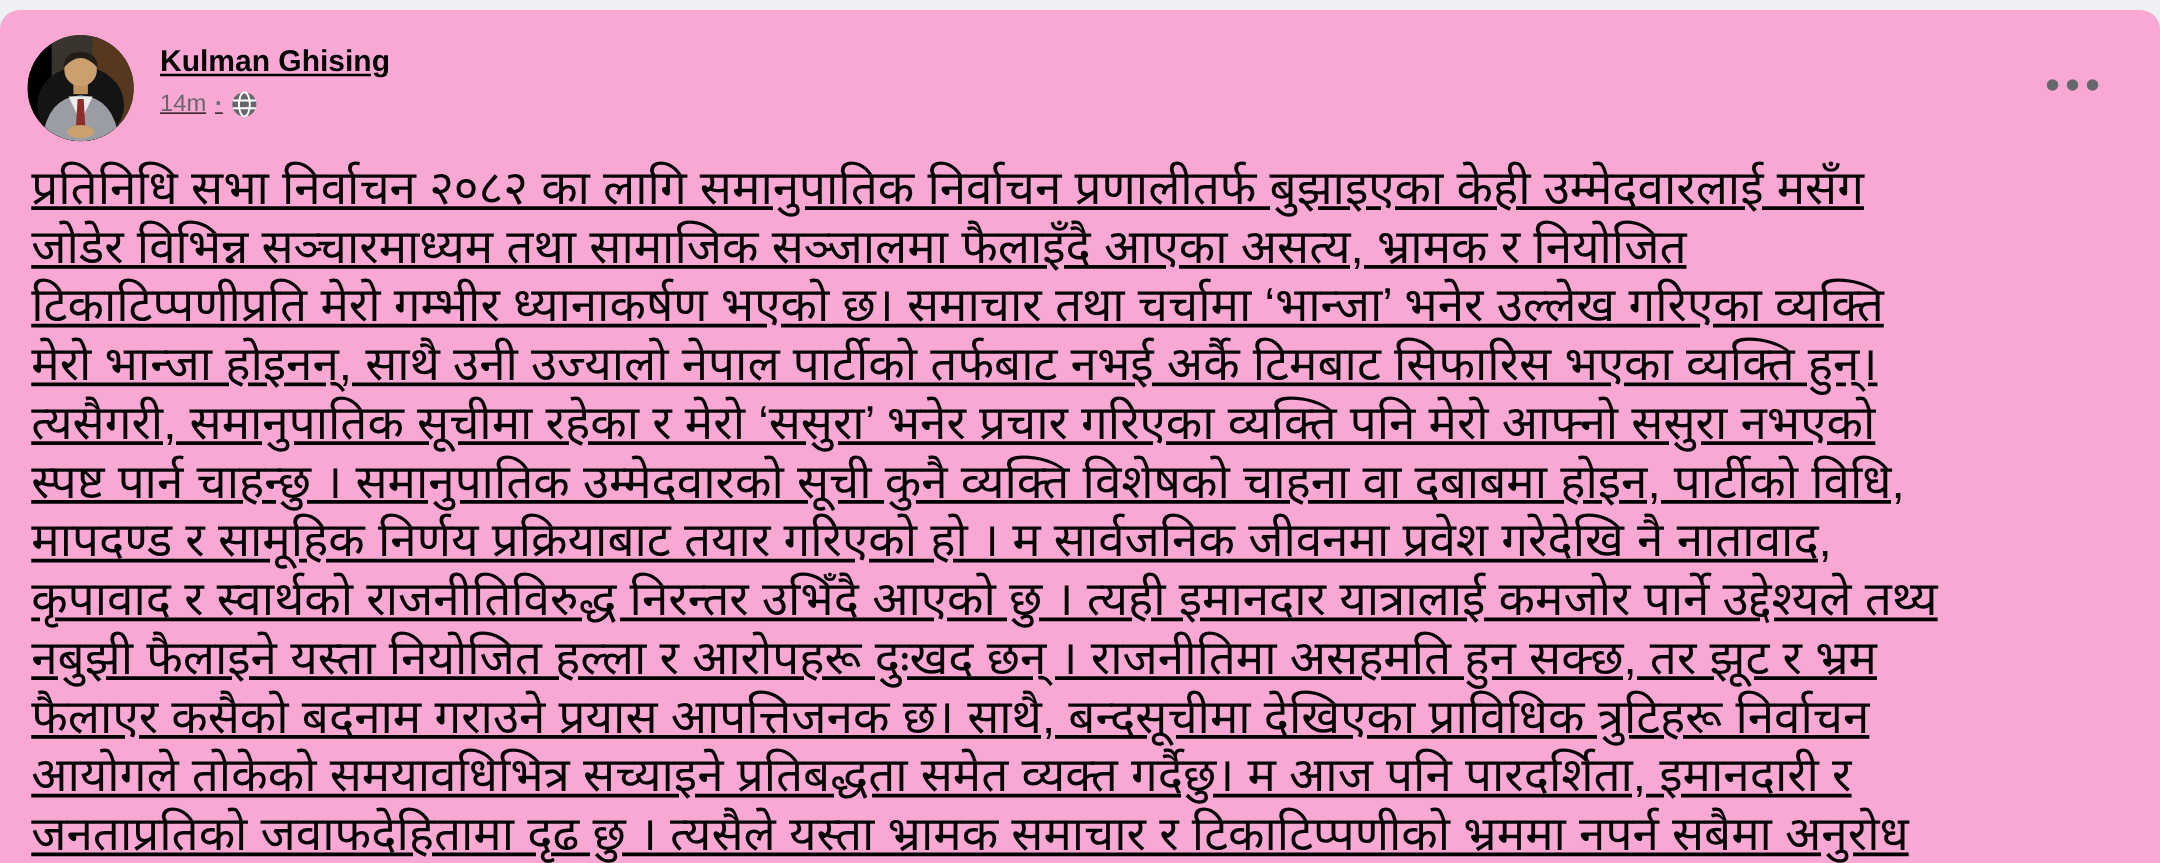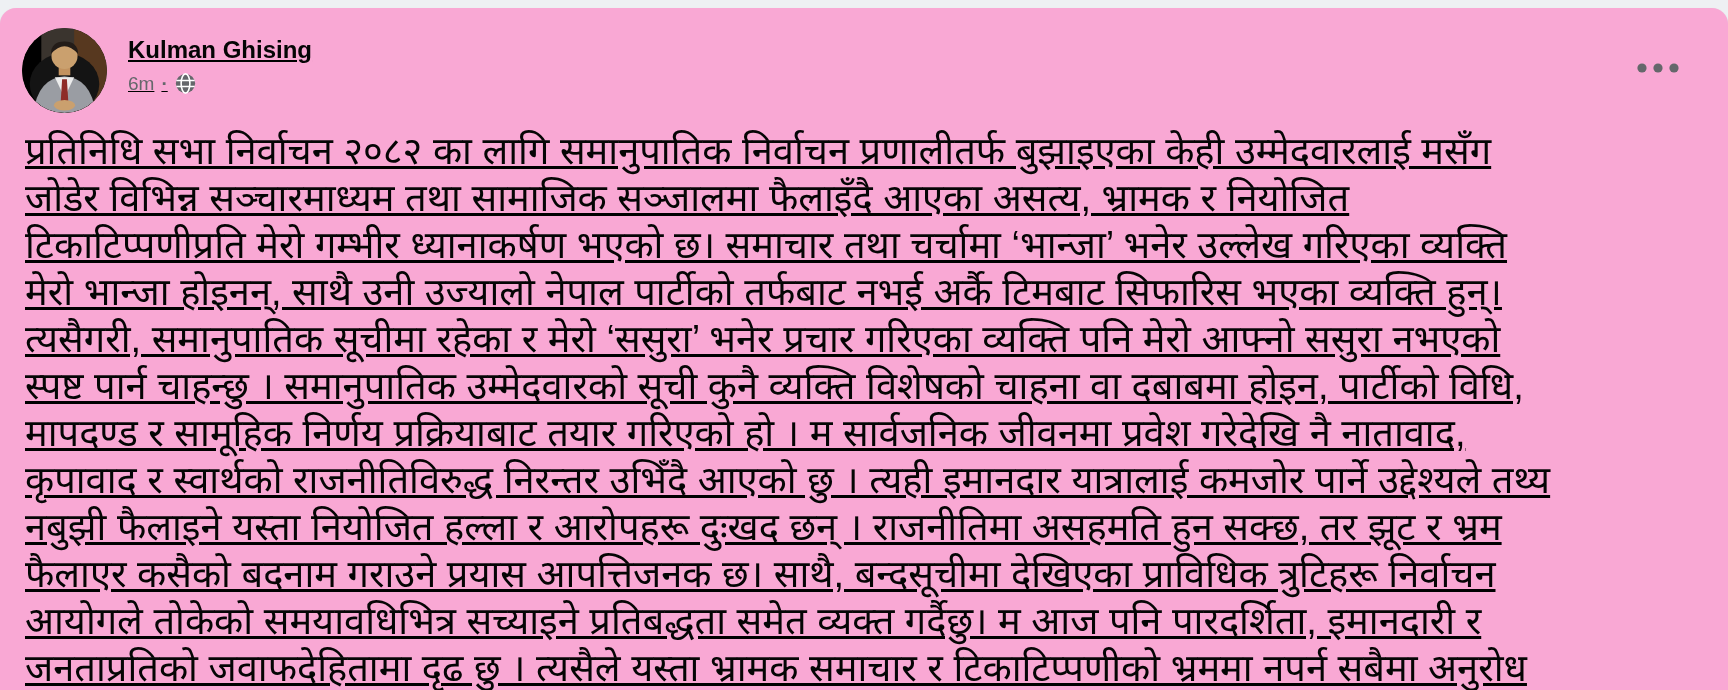--- a/index.html
+++ b/index.html
@@ -100,21 +100,21 @@
           <circle cx="44" cy="29" r="13.5" fill="#caa06e"></circle>
           <path d="M30 27 Q30 14 44 14 Q58 14 58 27 Q51 19 44 19 Q37 19 30 27 Z" fill="#231c18"></path>
           <ellipse cx="44" cy="80" rx="11" ry="5.5" fill="#caa06e"></ellipse>
         </g>
       </svg>
     </div>
 
     <div class="author-block">
       <div class="author-name">Kulman Ghising</div>
       <div class="meta">
-        <span>6m</span>
+        <span>14m</span>
         <span class="sep">·</span>
         <span class="globe-wrap">
           <svg width="21" height="21" viewBox="0 0 24 24" aria-hidden="true">
             <circle cx="12" cy="12" r="11" fill="#65676b"></circle>
             <g stroke="#ffffff" stroke-width="1.8" fill="none">
               <ellipse cx="12" cy="12" rx="5" ry="11"></ellipse>
               <path d="M1.5 8.5 H22.5 M1.5 15.5 H22.5"></path>
             </g>
           </svg>
         </span>

